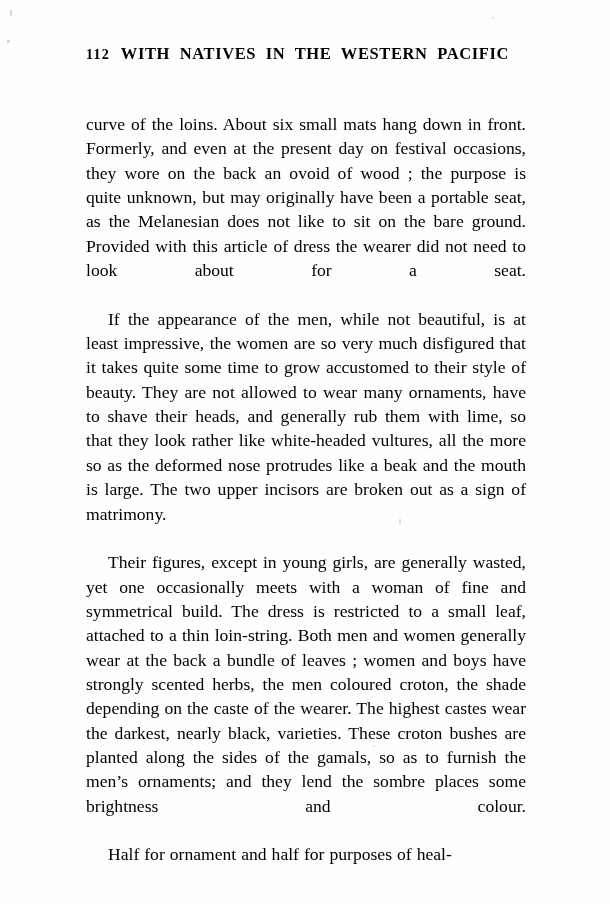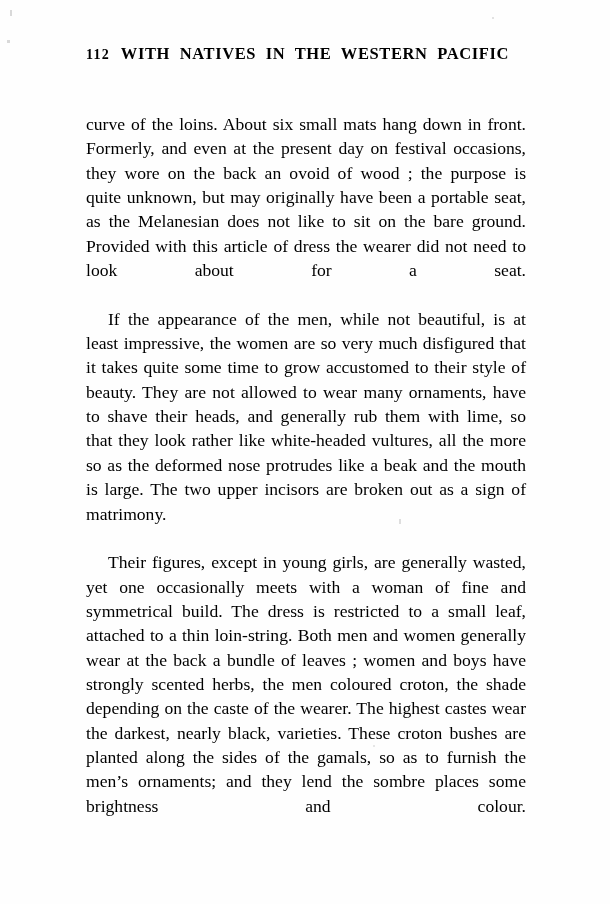--- a/index.html
+++ b/index.html
@@ -97,15 +97,16 @@
   <div class="speck s5"></div>
 
   <div class="running-head">
     <span class="folio">112</span><span class="head-title">WITH NATIVES IN THE WESTERN PACIFIC</span>
   </div>
 
   <div class="textblock">
     <p class="first">curve of the loins.   About six small mats hang down in front.   Formerly, and even at the present day on festival occasions, they wore on the back an ovoid of wood ; the purpose is quite unknown, but may originally have been a portable seat, as the Melanesian does not like to sit on the bare ground. Provided with this article of dress the wearer did not need to look about for a seat.</p>
     <p>If the appearance of the men, while not beautiful, is at least impressive, the women are so very much disfigured that it takes quite some time to grow accustomed to their style of beauty.   They are not allowed to wear many ornaments, have to shave their heads, and generally rub them with lime, so that they look rather like white-headed vultures, all the more so as the deformed nose protrudes like a beak and the mouth is large.   The two upper incisors are broken out as a sign of matrimony.</p>
     <p>Their figures, except in young girls, are generally wasted, yet one occasionally meets with a woman of fine and symmetrical build.   The dress is restricted to a small leaf, attached to a thin loin-string.   Both men and women generally wear at the back a bundle of leaves ; women and boys have strongly scented herbs, the men coloured croton, the shade depending on the caste of the wearer.   The highest castes wear the darkest, nearly black, varieties.   These croton bushes are planted along the sides of the gamals, so as to furnish the men’s ornaments; and they lend the sombre places some brightness and colour.</p>
+    <p class="ragged">Half for ornament and half for purposes of heal-</p>
   </div>
 
 </div>
 
 </body></html>

